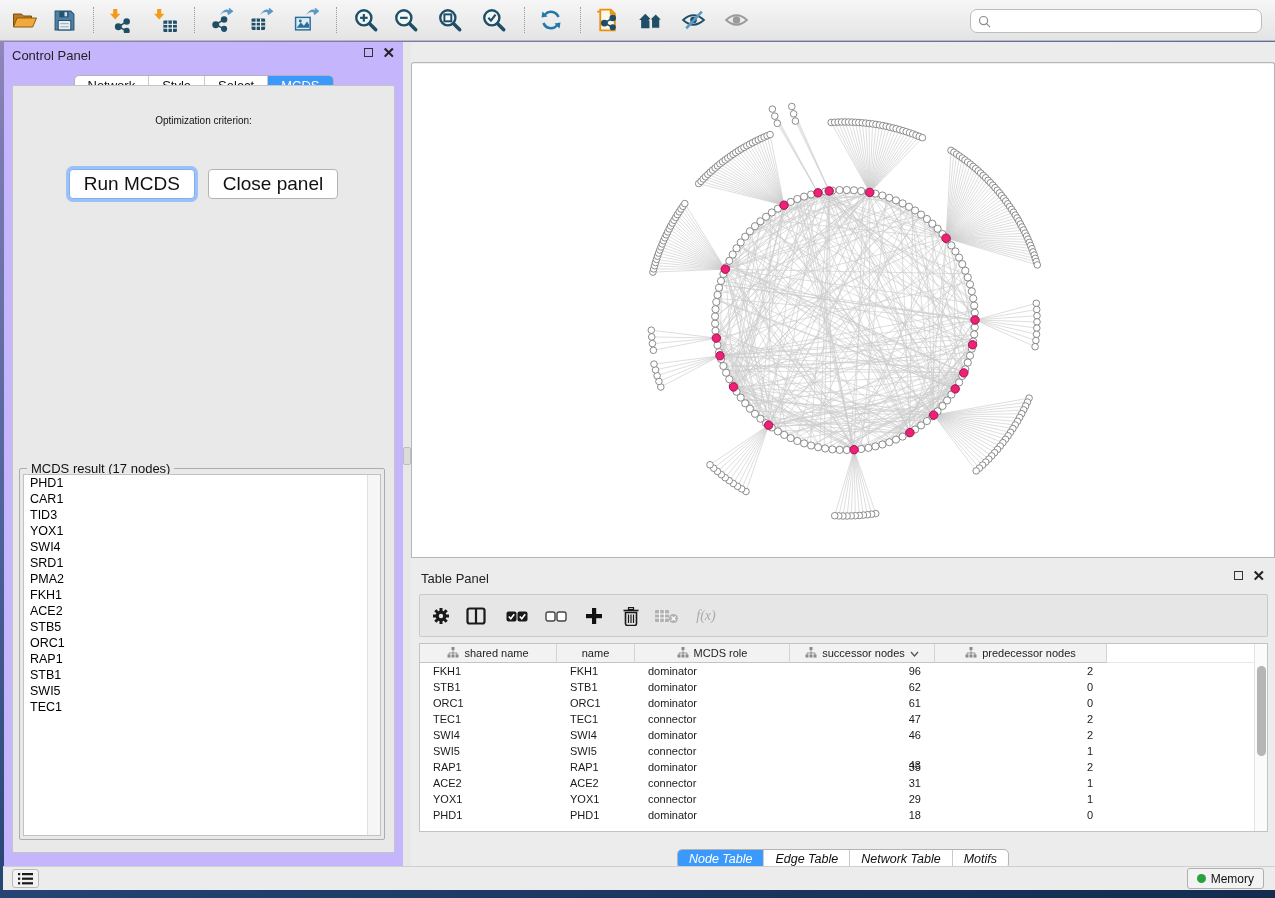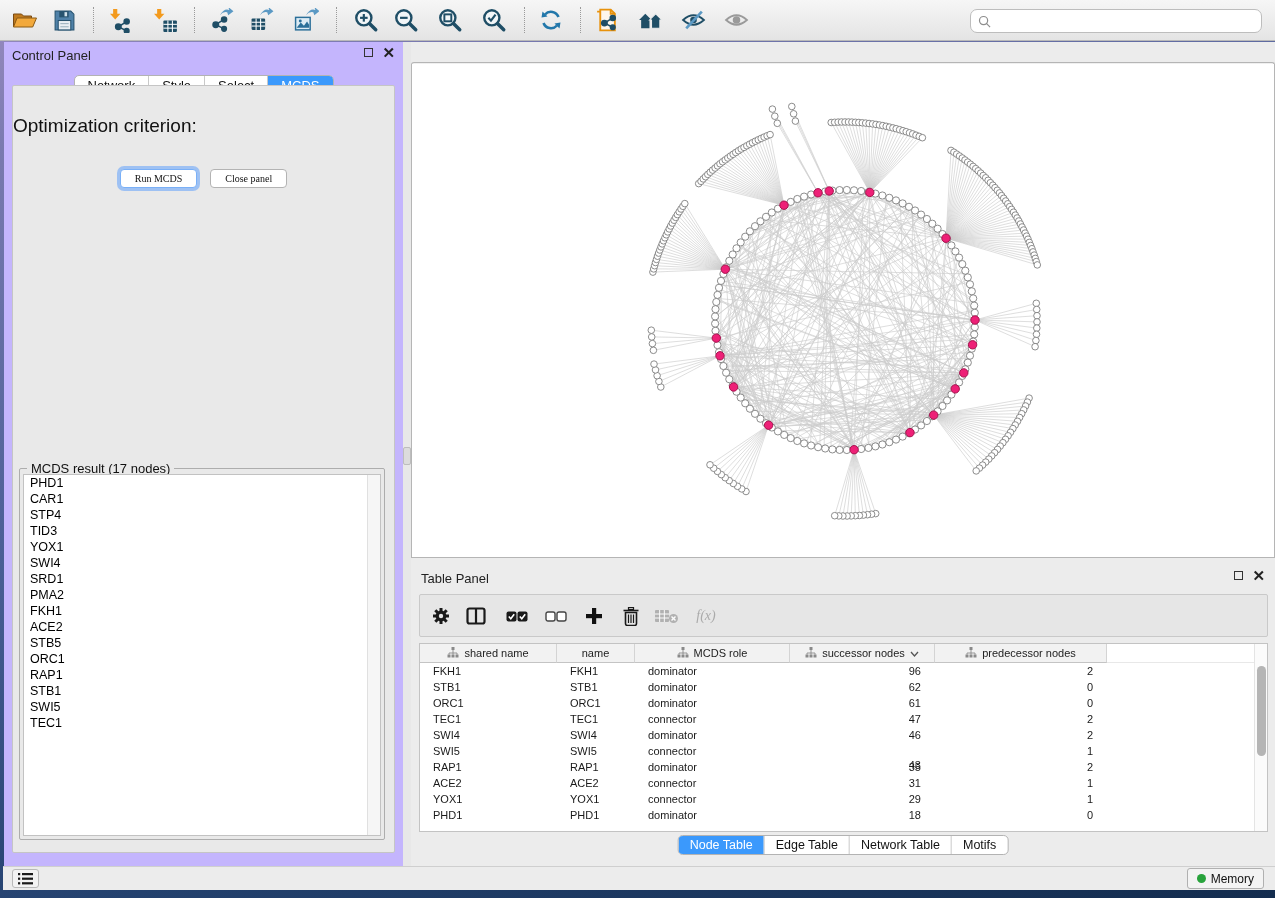--- a/index.html
+++ b/index.html
@@ -31,29 +31,29 @@
   .close-btn { font-size:15px; font-weight:bold; color:#222; line-height:11px; }
 
   .seg { display:inline-flex; background:#fff; border:1px solid #b3b3b3; border-radius:5px; overflow:hidden; }
   .seg .segi { padding:2px 13px; font-size:13px; color:#111; border-left:1px solid #c9c9c9; white-space:nowrap; }
   .seg .segi:first-child { border-left:none; }
   .seg .segi.sel { background:#3b99fc; color:#fff; }
   .cp-tabs { position:absolute; top:33px; left:50%; transform:translateX(-50%); }
 
   .cp-box { position:absolute; left:8px; top:43px; width:383px; height:768px; background:#e9e9e9;
     border:1px solid #c5c5c5; border-radius:2px; }
-  .opt-label { position:absolute; top:29px; width:100%; text-align:left; font-size:19px; color:#111; }
+  .opt-label { position:absolute; top:29px; width:100%; text-align:center; font-size:10px; color:#111; }
   .dropdown { position:absolute; left:33px; top:51px; width:313px; height:21px; background:#fff;
     border:1px solid #aeaeae; border-radius:4px; font-size:13px; display:flex; align-items:center;
     padding-left:9px; position:absolute; }
   .dd-cap { position:absolute; right:-1px; top:-1px; width:21px; height:21px; border-radius:0 4px 4px 0;
     background:linear-gradient(#6cb1fc,#2f7ef8); display:flex; flex-direction:column; align-items:center; justify-content:center; gap:2px; }
   .btnrow { position:absolute; top:83px; left:0; width:100%; display:flex; justify-content:center; gap:13px; }
-  .mac-btn { background:#fff; border:1px solid #b3b3b3; border-radius:4px; font-size:10px; color:#111;
-    padding:3px 14px; font-family:Liberation Serif, serif; }
+  .mac-btn { background:#fff; border:1px solid #b3b3b3; border-radius:4px; font-size:19px; color:#111;
+    padding:3px 14px; font-family:Liberation Sans, sans-serif; }
   .mac-btn.focused { box-shadow:0 0 0 3px rgba(96,160,252,.55); border-color:#7ab0f7; }
 
   .groupbox { position:absolute; left:6px; top:382px; width:366px; height:372px; border:1px solid #adadad; border-radius:2px; }
   .gb-legend { position:absolute; top:-8px; left:7px; background:#e9e9e9; padding:0 4px; font-size:13px; color:#111; }
   .listbox { position:absolute; left:3px; top:5px; right:3px; bottom:3px; background:#fff; border:1px solid #c2c2c2; overflow:hidden; }
   .listbox .scrolltrack { position:absolute; right:0; top:0; bottom:0; width:13px; background:#f6f6f6; border-left:1px solid #e0e0e0; }
   .listitem { font-size:12.5px; line-height:16px; padding-left:6px; color:#000; }
 
   
   .vsplit { position:absolute; left:399px; top:0; width:8px; height:824px; background:#e8e8e8; }
@@ -77,21 +77,21 @@
   .tablebox { position:absolute; left:8px; top:77px; width:849px; height:189px; background:#fff; border:1px solid #c3c3c3; overflow:hidden; }
   .thead { display:flex; height:19px; font-size:11px; color:#222; }
   .th { background:#f2f2f2; border-right:1px solid #d4d4d4; border-bottom:1px solid #c4c4c4;
     display:flex; align-items:center; justify-content:center; gap:5px; }
   .th-fill { flex:1; background:#fff; border-bottom:1px solid #e8e8e8; }
   .trow { display:flex; height:16px; font-size:11px; align-items:center; }
   .td { padding-left:13px; }
   .td.num { text-align:right; padding-left:0; padding-right:14px; }
   .tscroll { position:absolute; right:0; top:0; bottom:0; width:13px; background:#fbfbfb; border-left:1px solid #e4e4e4; }
   .tthumb { position:absolute; left:2px; width:9px; border-radius:5px; background:#b5b5b5; }
-  .tp-tabs { position:absolute; top:269px; left:50%; transform:translateX(-50%); }
+  .tp-tabs { position:absolute; top:283px; left:50%; transform:translateX(-50%);font-style:italic; }
   .tp-tabs .segi { font-size:12.5px; padding:2px 11px; }
 
   
   .statusbar { position:absolute; left:3px; top:866px; width:1272px; height:24px; background:#ececec; border-top:1px solid #cfcfcf; }
   .sb-left-btn { position:absolute; left:9px; top:2px; width:27px; height:19px; background:#f3f3f3;
     border:1px solid #b9b9b9; border-radius:3px; display:flex; align-items:center; justify-content:center; }
   .memory-btn { position:absolute; right:11px; top:1px; height:21px; background:#f3f3f3; border:1px solid #b0b0b0;
     border-radius:3px; display:flex; align-items:center; gap:5px; padding:0 9px; font-size:12px; color:#111; }
   .memdot { width:9px; height:9px; border-radius:50%; }
 </style>
@@ -280,21 +280,20 @@
         <div class="btnrow">
           <button class="mac-btn focused">Run MCDS</button>
           <button class="mac-btn">Close panel</button>
         </div>
         <div class="groupbox">
           <span class="gb-legend">MCDS result (17 nodes)</span>
           <div class="listbox">
             <div id="mcds-list">
                 <div class="listitem">PHD1</div>
                 <div class="listitem">CAR1</div>
-                <div class="listitem">STP4</div>
                 <div class="listitem">TID3</div>
                 <div class="listitem">YOX1</div>
                 <div class="listitem">SWI4</div>
                 <div class="listitem">SRD1</div>
                 <div class="listitem">PMA2</div>
                 <div class="listitem">FKH1</div>
                 <div class="listitem">ACE2</div>
                 <div class="listitem">STB5</div>
                 <div class="listitem">ORC1</div>
                 <div class="listitem">RAP1</div>

